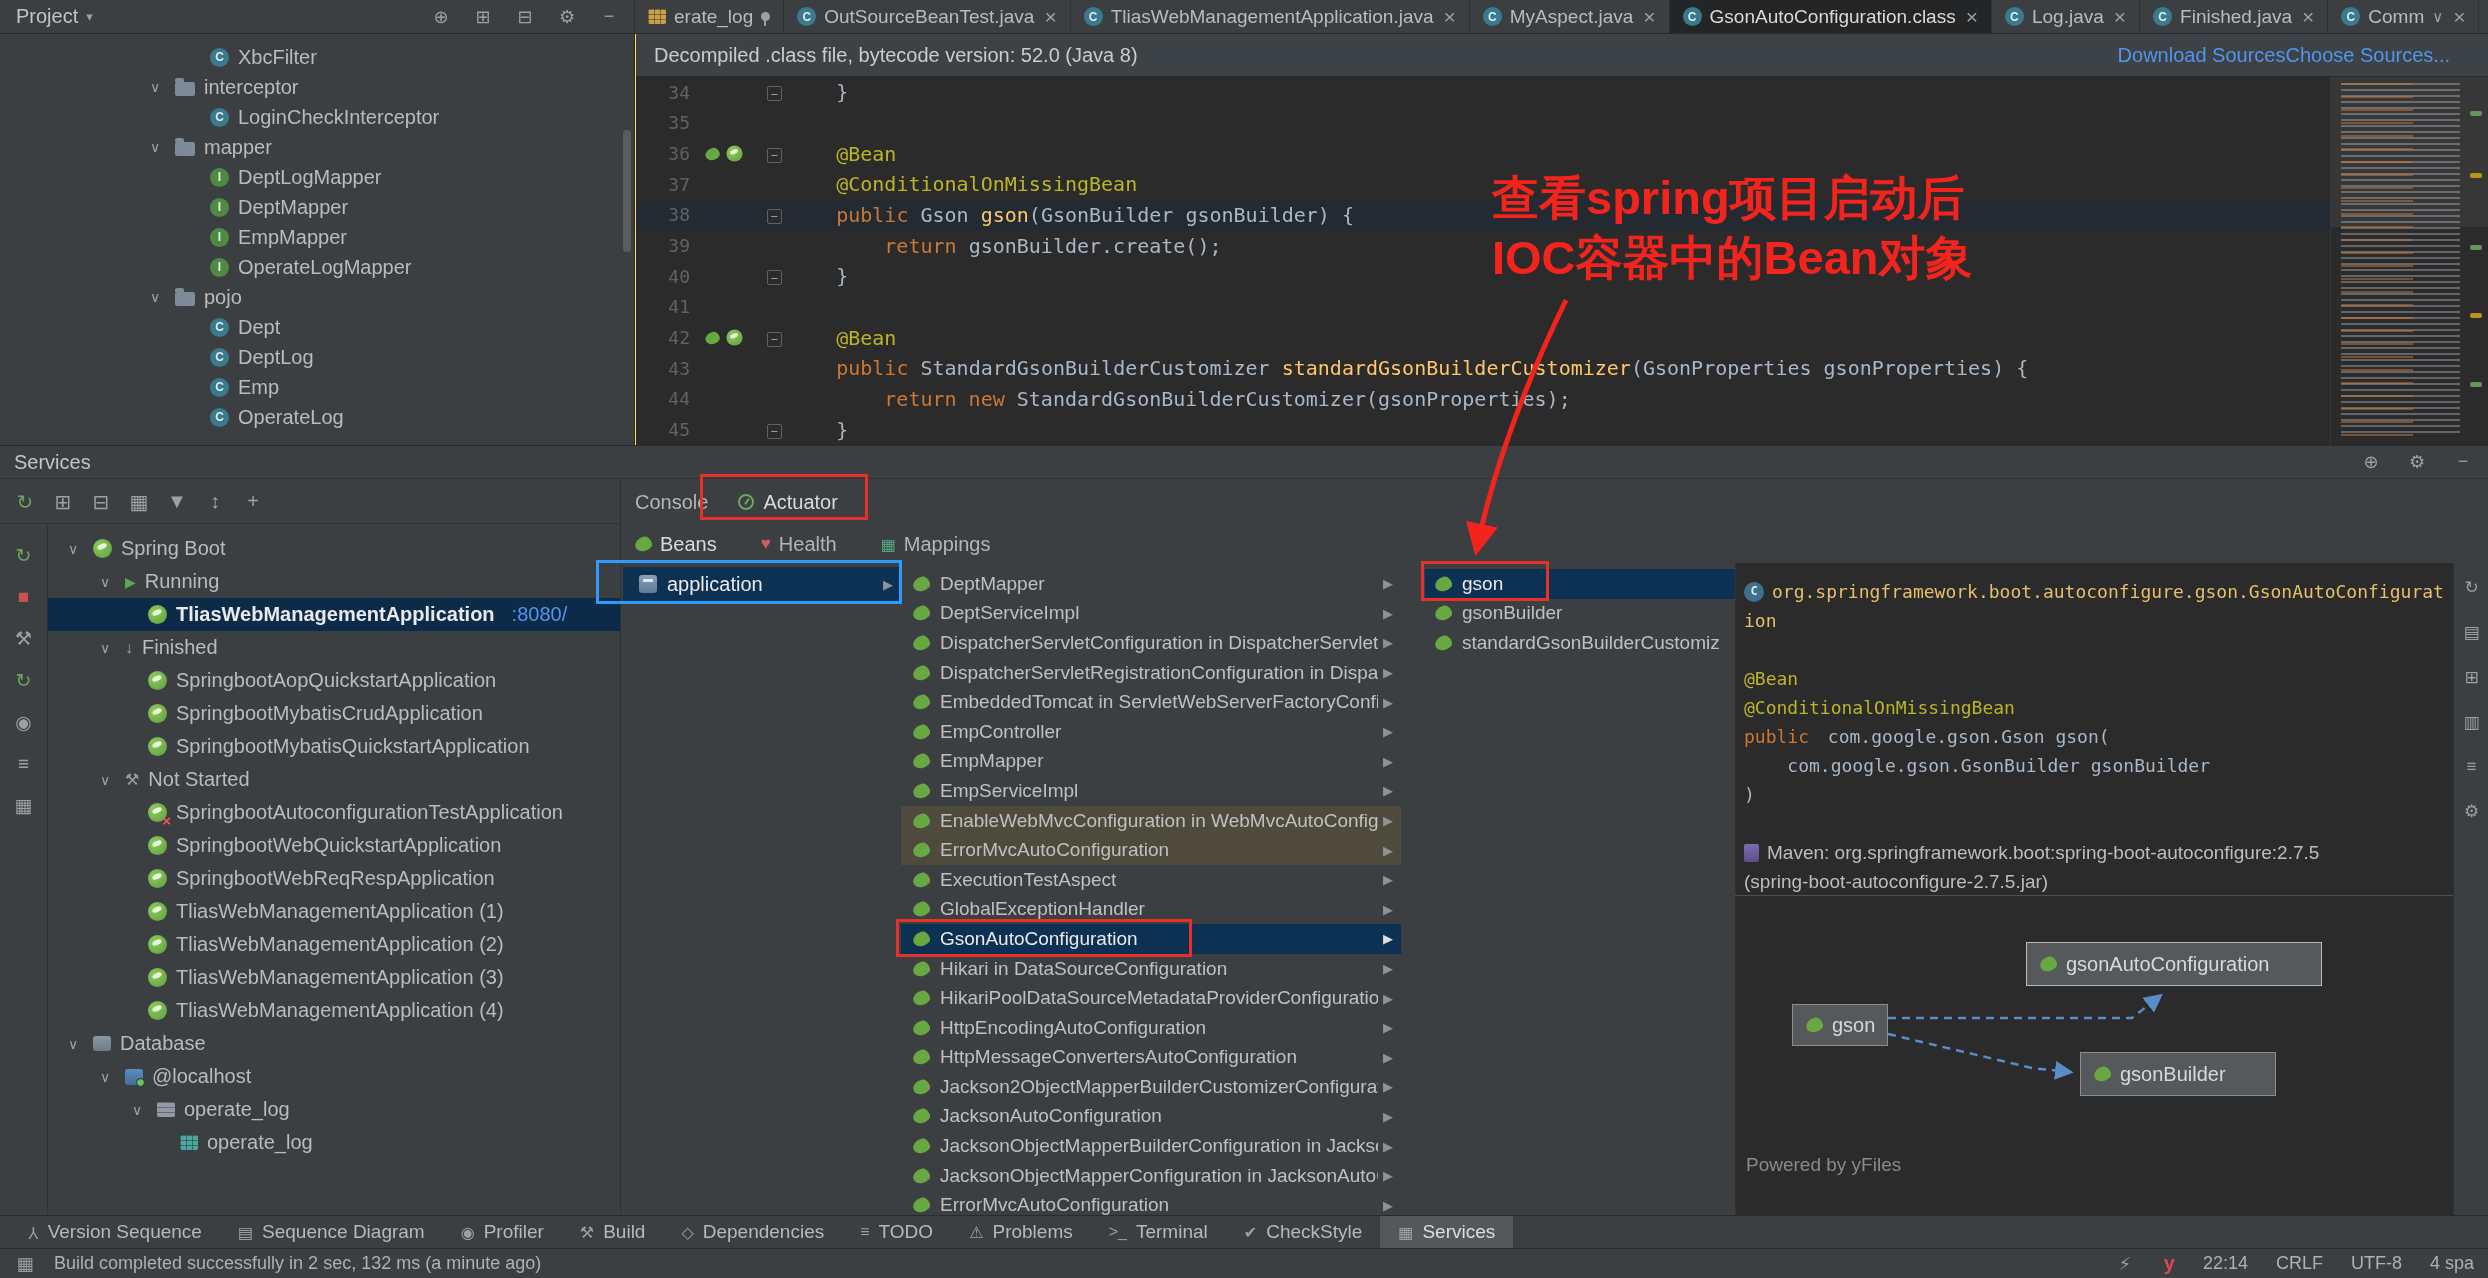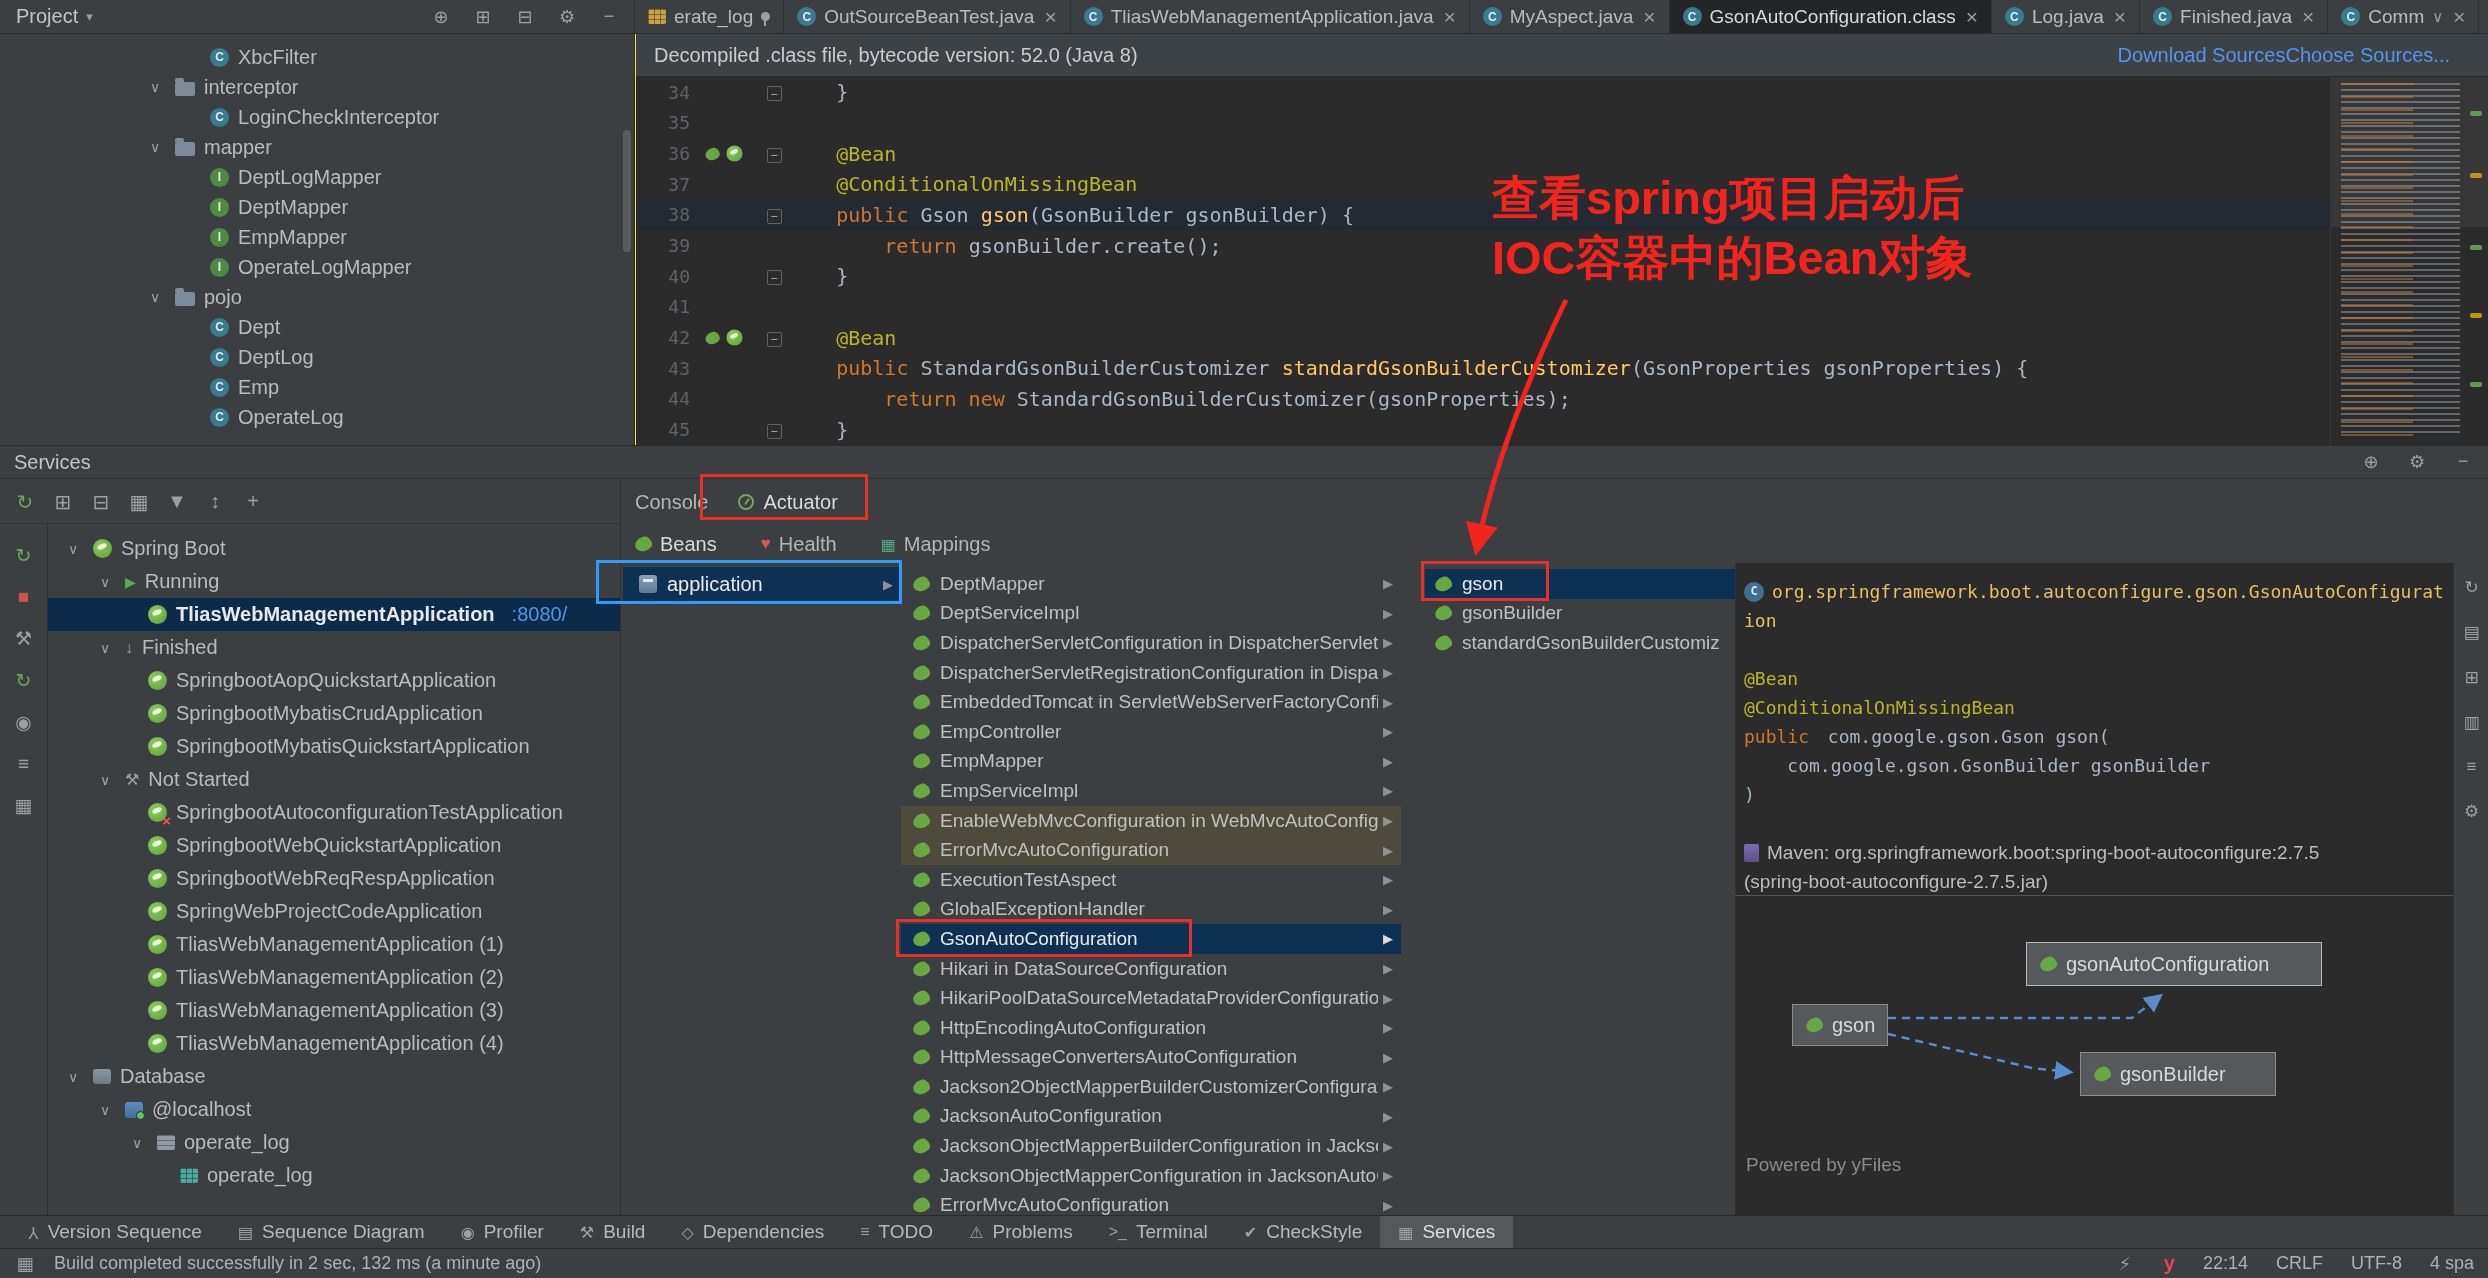--- a/index.html
+++ b/index.html
@@ -493,26 +493,20 @@
   </div>
         <div class="strow" style="padding-left:100px">
 
     <span class="ic ic-spring"></span>
     <span class="lbl">SpringbootWebReqRespApplication</span>
 
   </div>
         <div class="strow" style="padding-left:100px">
 
     <span class="ic ic-spring"></span>
-    <span class="lbl">SpringWebProjectCodeApplication</span>
-
-  </div>
-        <div class="strow" style="padding-left:100px">
-
-    <span class="ic ic-spring"></span>
     <span class="lbl">TliasWebManagementApplication (1)</span>
 
   </div>
         <div class="strow" style="padding-left:100px">
 
     <span class="ic ic-spring"></span>
     <span class="lbl">TliasWebManagementApplication (2)</span>
 
   </div>
         <div class="strow" style="padding-left:100px">

